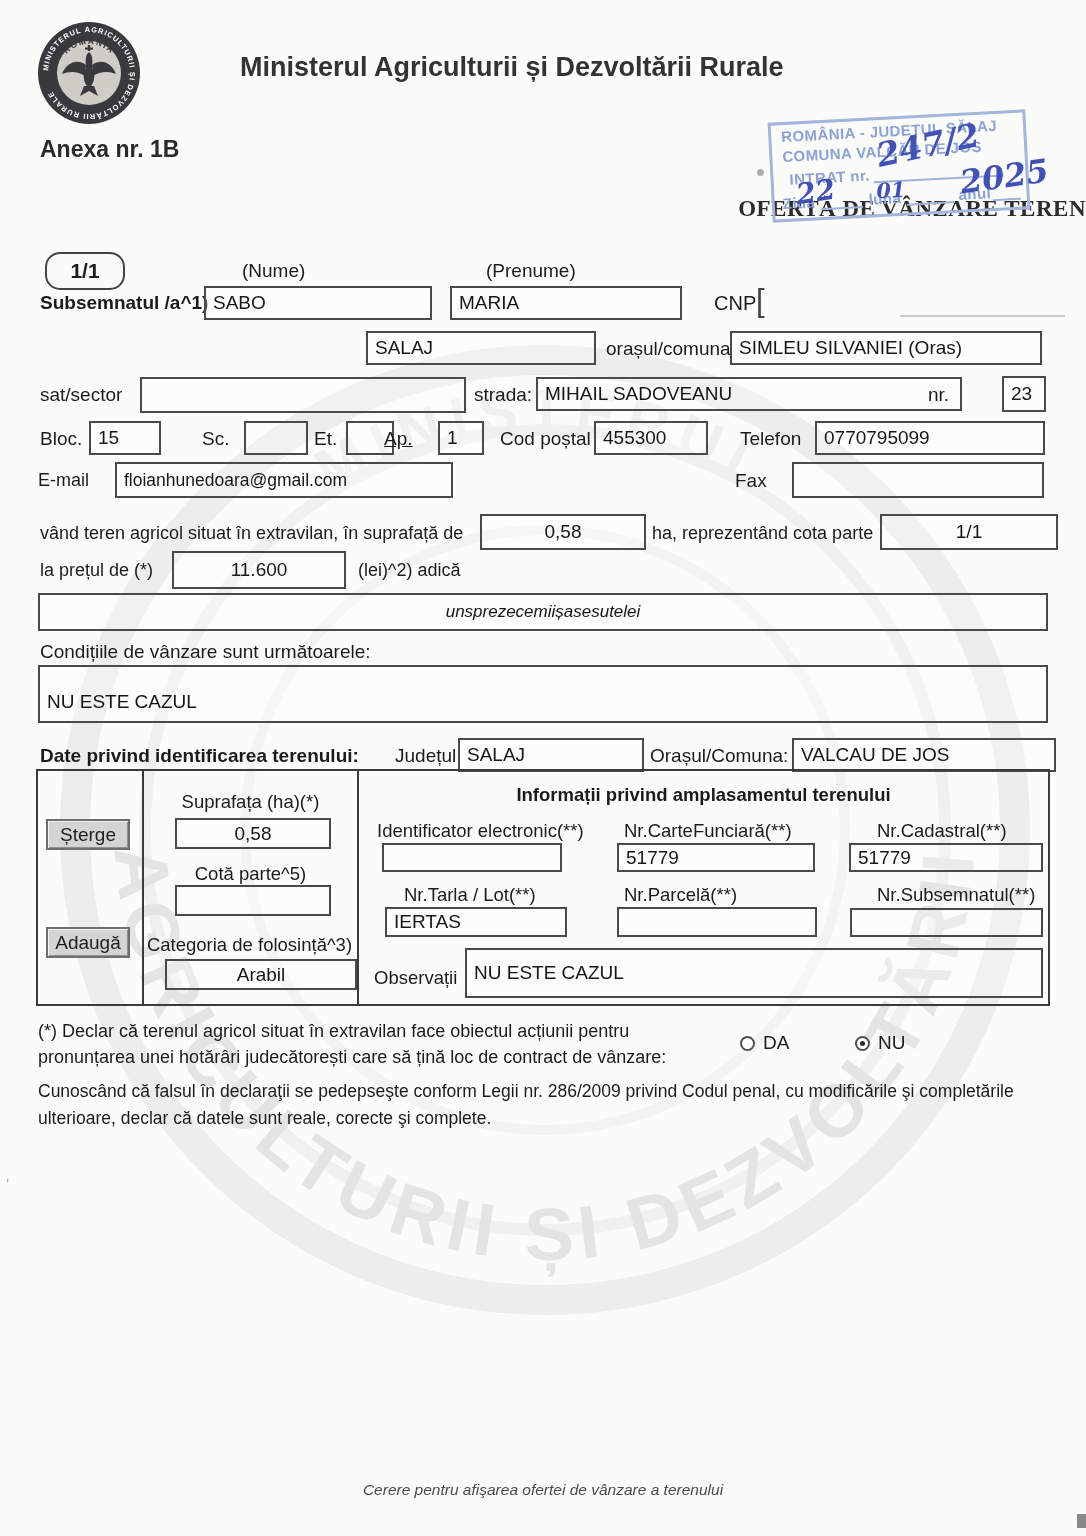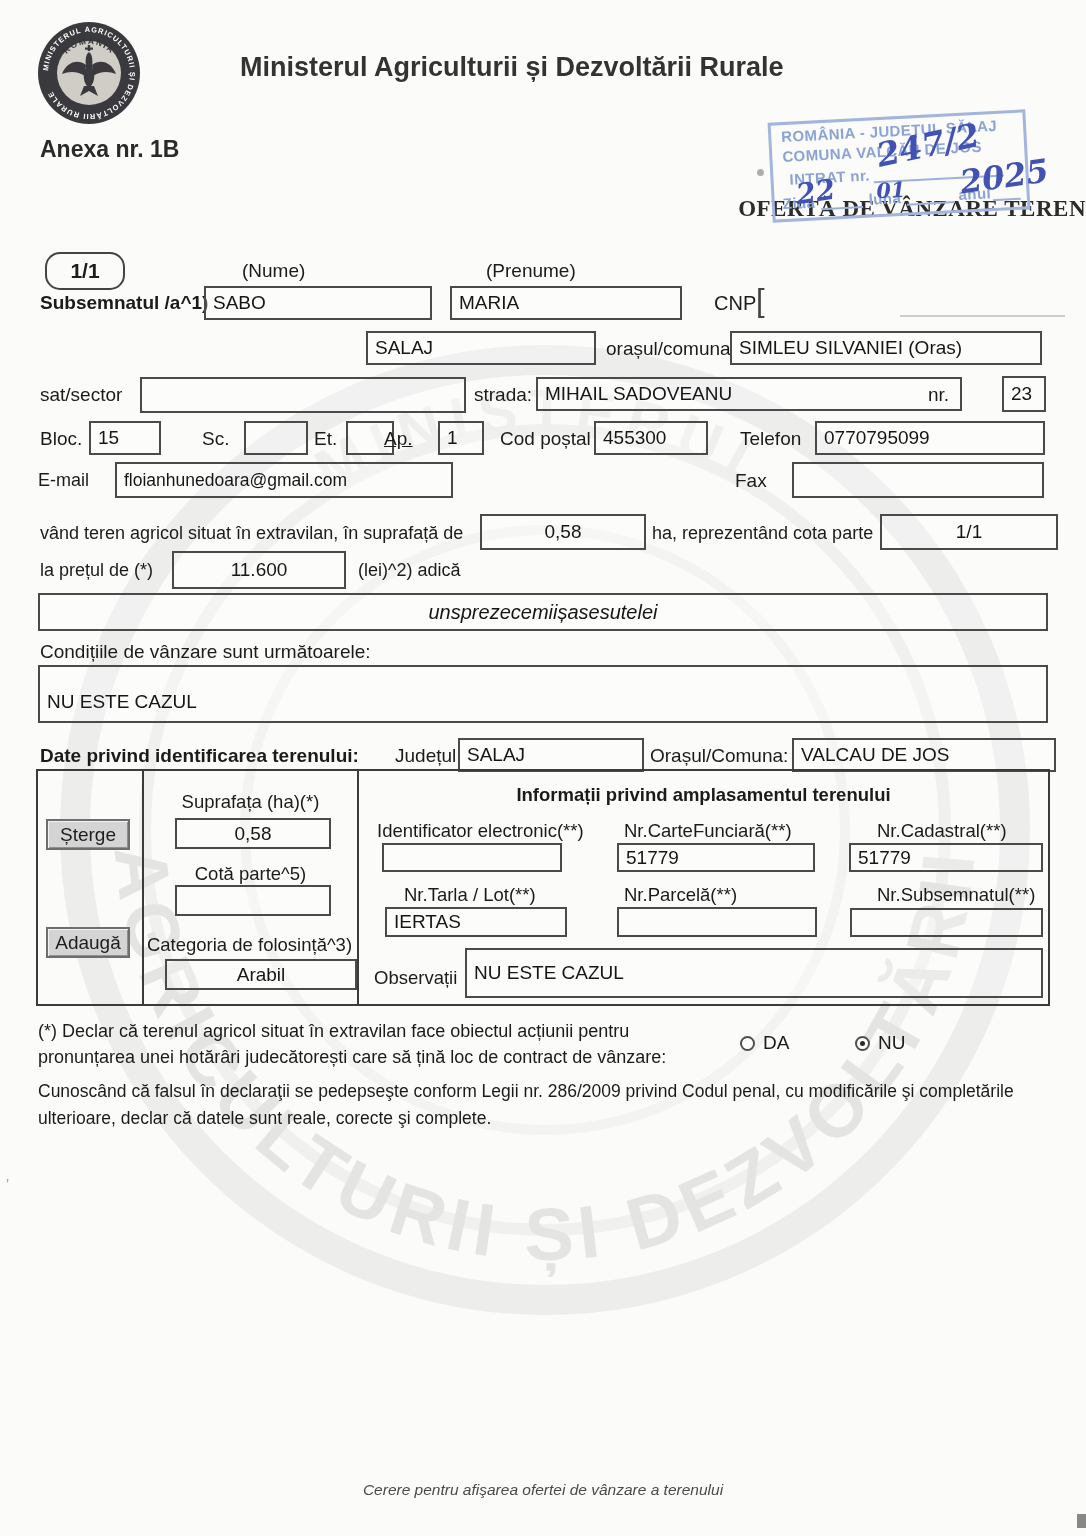--- a/index.html
+++ b/index.html
@@ -152,21 +152,21 @@
 
   <div class="lbl s" style="left:40px;top:523px;">vând teren agricol situat în extravilan, în suprafață de</div>
   <div class="fbox c" style="left:480px;top:514px;width:166px;height:36px;">0,58</div>
   <div class="lbl s" style="left:652px;top:523px;">ha, reprezentând cota parte</div>
   <div class="fbox c" style="left:880px;top:514px;width:178px;height:36px;">1/1</div>
 
   <div class="lbl s" style="left:40px;top:560px;">la prețul de (*)</div>
   <div class="fbox c" style="left:172px;top:551px;width:174px;height:38px;">11.600</div>
   <div class="lbl s" style="left:358px;top:560px;">(lei)^2) adică</div>
 
-  <div class="fbox c" style="left:38px;top:593px;width:1010px;height:38px;font-style:italic;font-size:20px;">unsprezecemiișasesutelei</div>
+  <div class="fbox c" style="left:38px;top:593px;width:1010px;height:38px;font-style:italic;font-size:17px;">unsprezecemiișasesutelei</div>
 
   <div class="lbl" style="left:40px;top:641px;">Condițiile de vânzare sunt următoarele:</div>
   <div class="fbox" style="left:38px;top:665px;width:1010px;height:58px;align-items:flex-end;padding-bottom:8px;">NU ESTE CAZUL</div>
 
   <div class="lbl b" style="left:40px;top:745px;">Date privind identificarea terenului:</div>
   <div class="lbl" style="left:395px;top:745px;">Județul:</div>
   <div class="fbox" style="left:458px;top:738px;width:186px;height:34px;">SALAJ</div>
   <div class="lbl" style="left:650px;top:745px;">Orașul/Comuna:</div>
   <div class="fbox" style="left:792px;top:738px;width:264px;height:34px;">VALCAU DE JOS</div>
 

